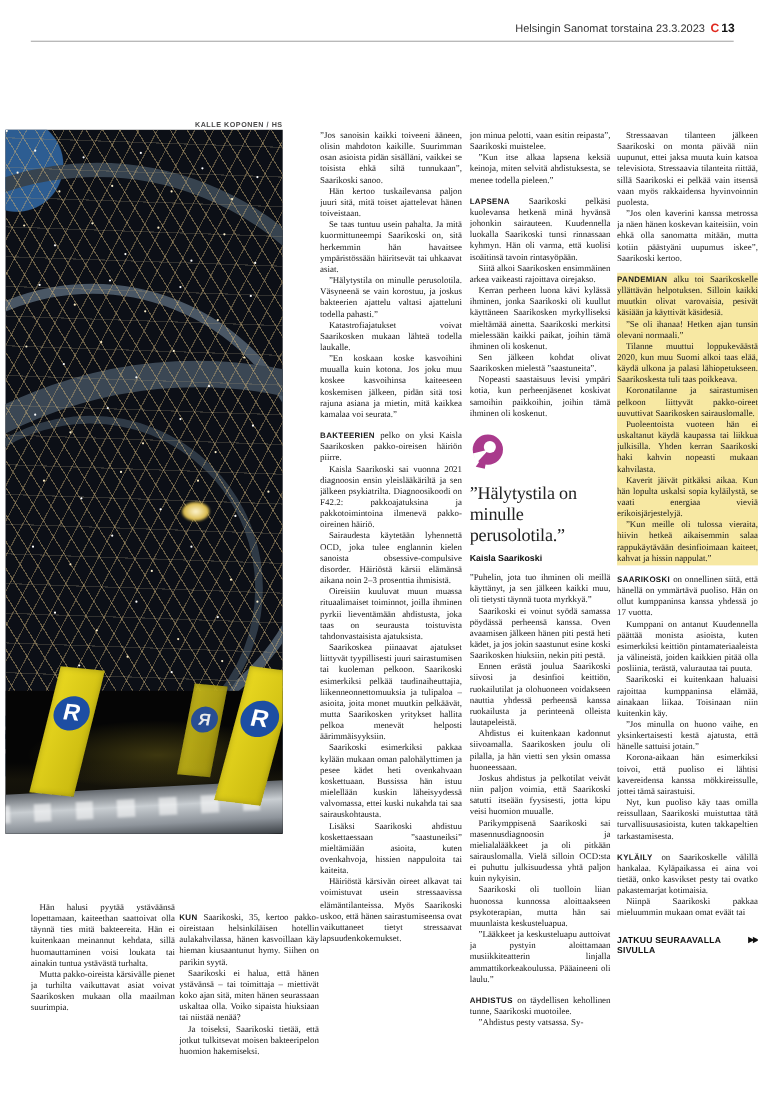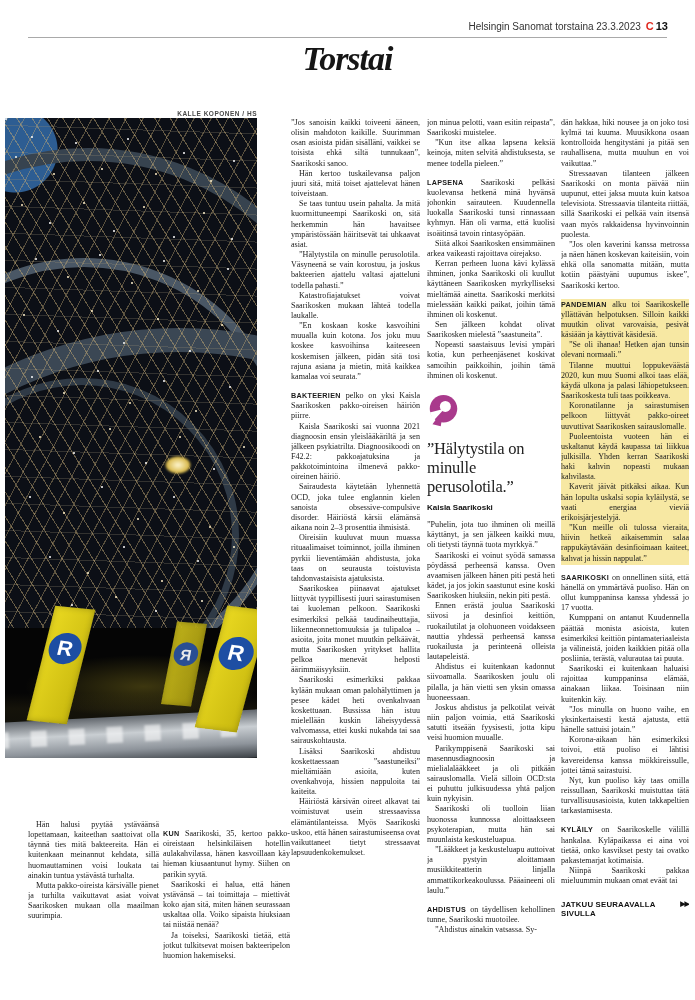--- a/index.html
+++ b/index.html
@@ -92,21 +92,20 @@
 </style>
 </head>
 <body>
 
 <div class="page">
 
   <div class="masthead">
     <span>Helsingin Sanomat torstaina 23.3.2023</span><span class="sec">C</span><span class="pg">13</span>
   </div>
   <div class="toprule"></div>
-  <h1 class="day-title">Torstai</h1>
 
   <div class="credit">KALLE KOPONEN / HS</div>
   <figure class="photo">
     <div class="arc arc1"></div>
     <div class="arc arc2"></div>
     <div class="arc arc3"></div>
     <div class="arc arc4"></div>
     <div class="arc arc5"></div>
     <div class="lattice"></div>
     <div class="lights"></div>
@@ -180,27 +179,26 @@
     <div>
         <p class="para">”Puhelin, jota tuo ihminen oli meillä käyttänyt, ja sen jälkeen kaikki muu, oli tietysti täynnä tuota myrkkyä.”</p>
         <p class="para ind">Saarikoski ei voinut syödä samassa pöydässä perheensä kanssa. Oven avaamisen jälkeen hänen piti pestä heti kädet, ja jos jokin saastunut esine koski Saarikosken hiuksiin, nekin piti pestä.</p>
         <p class="para ind">Ennen erästä joulua Saarikoski siivosi ja desinfioi keittiön, ruokailutilat ja olohuoneen voidakseen nauttia yhdessä perheensä kanssa ruokailusta ja perinteenä olleista lautapeleistä.</p>
         <p class="para ind">Ahdistus ei kuitenkaan kadonnut siivoamalla. Saarikosken joulu oli pilalla, ja hän vietti sen yksin omassa huoneessaan.</p>
         <p class="para ind">Joskus ahdistus ja pelkotilat veivät niin paljon voimia, että Saarikoski satutti itseään fyysisesti, jotta kipu veisi huomion muualle.</p>
         <p class="para ind">Parikymppisenä Saarikoski sai masennusdiagnoosin ja mielialalääkkeet ja oli pitkään sairauslomalla. Vielä silloin OCD:sta ei puhuttu julkisuudessa yhtä paljon kuin nykyisin.</p>
         <p class="para ind">Saarikoski oli tuolloin liian huonossa kunnossa aloittaakseen psykoterapian, mutta hän sai muunlaista keskusteluapua.</p>
         <p class="para ind">”Lääkkeet ja keskusteluapu auttoivat ja pystyin aloittamaan musiikkiteatterin linjalla ammattikorkeakoulussa. Pääaineeni oli laulu.”</p>
         <p class="para has-lead"><span class="lead">AHDISTUS </span>on täydellisen kehollinen tunne, Saarikoski muotoilee.</p>
-        <p class="para ind">”Ahdistus ainakin vatsassa. Sy-</p>
+        <p class="para ind">”Ahdistus pesty vatsassa. Sy-</p>
       </div>
   </section>
 
   <section class="col col3">
     <div>
-        <p class="para">dän hakkaa, hiki nousee ja on joko tosi kylmä tai kuuma. Muusikkona osaan kontrolloida hengitystäni ja pitää sen rauhallisena, mutta muuhun en voi vaikuttaa.”</p>
         <p class="para ind">Stressaavan tilanteen jälkeen Saarikoski on monta päivää niin uupunut, ettei jaksa muuta kuin katsoa televisiota. Stressaavia tilanteita riittää, sillä Saarikoski ei pelkää vain itsensä vaan myös rakkaidensa hyvinvoinnin puolesta.</p>
         <p class="para ind">”Jos olen kaverini kanssa metrossa ja näen hänen koskevan kaiteisiin, voin ehkä olla sanomatta mitään, mutta kotiin päästyäni uupumus iskee”, Saarikoski kertoo.</p>
         <p class="para hl has-lead"><span class="lead">PANDEMIAN </span>alku toi Saarikoskelle yllättävän helpotuksen. Silloin kaikki muutkin olivat varovaisia, pesivät käsiään ja käyttivät käsidesiä.</p>
         <p class="para hl ind">”Se oli ihanaa! Hetken ajan tunsin olevani normaali.”</p>
         <p class="para hl ind">Tilanne muuttui loppukeväästä 2020, kun muu Suomi alkoi taas elää, käydä ulkona ja palasi lähiopetukseen. Saarikoskesta tuli taas poikkeava.</p>
         <p class="para hl ind">Koronatilanne ja sairastumisen pelkoon liittyvät pakko-oireet uuvuttivat Saarikosken sairauslomalle.</p>
         <p class="para hl ind">Puoleentoista vuoteen hän ei uskaltanut käydä kaupassa tai liikkua julkisilla. Yhden kerran Saarikoski haki kahvin nopeasti mukaan kahvilasta.</p>
         <p class="para hl ind">Kaverit jäivät pitkäksi aikaa. Kun hän lopulta uskalsi sopia kyläilystä, se vaati energiaa vieviä erikoisjärjestelyjä.</p>
         <p class="para hl ind">”Kun meille oli tulossa vieraita, hiivin hetkeä aikaisemmin salaa rappukäytävään desinfioimaan kaiteet, kahvat ja hissin nappulat.”</p>
         <p class="para has-lead"><span class="lead">SAARIKOSKI </span>on onnellinen siitä, että hänellä on ymmärtävä puoliso. Hän on ollut kumppaninsa kanssa yhdessä jo 17 vuotta.</p>

